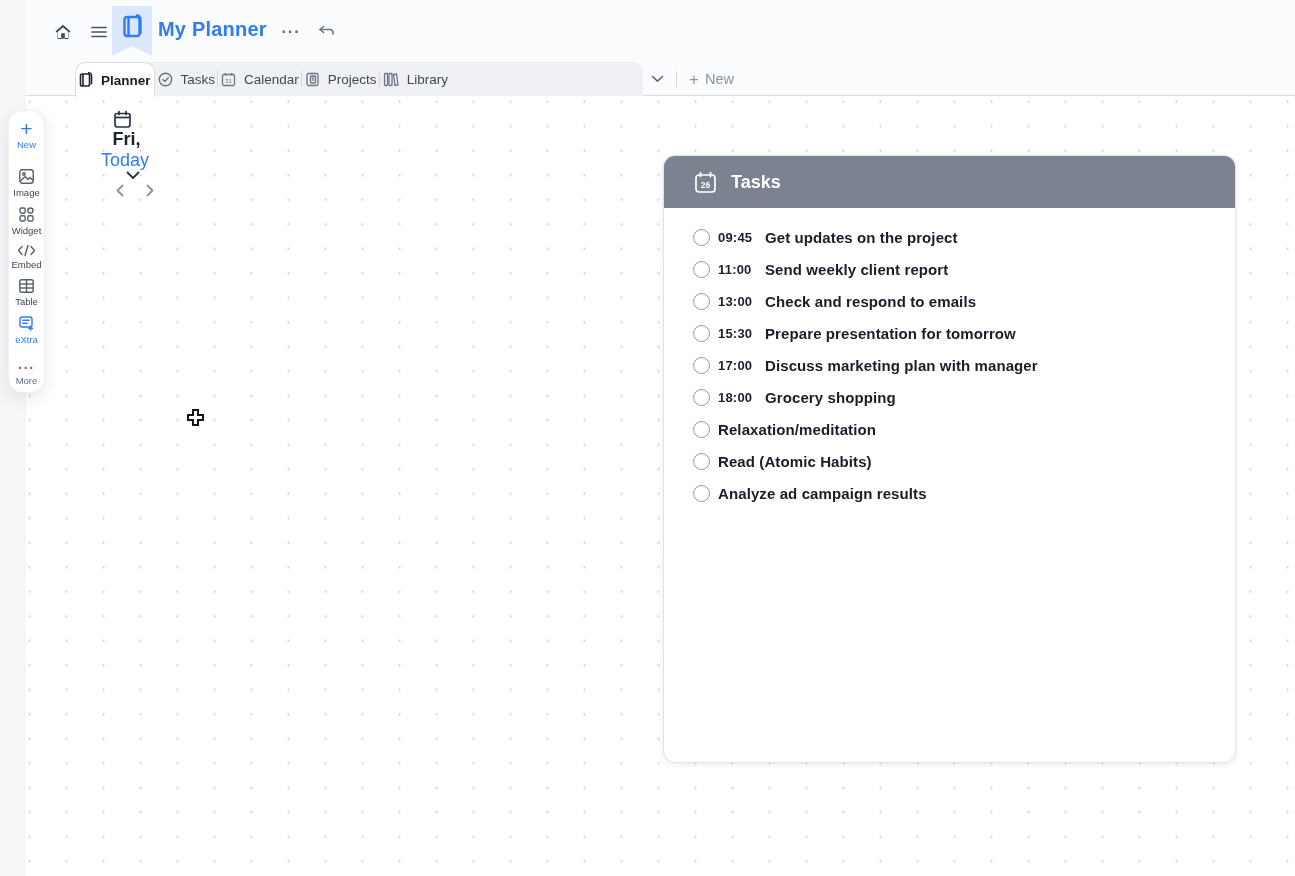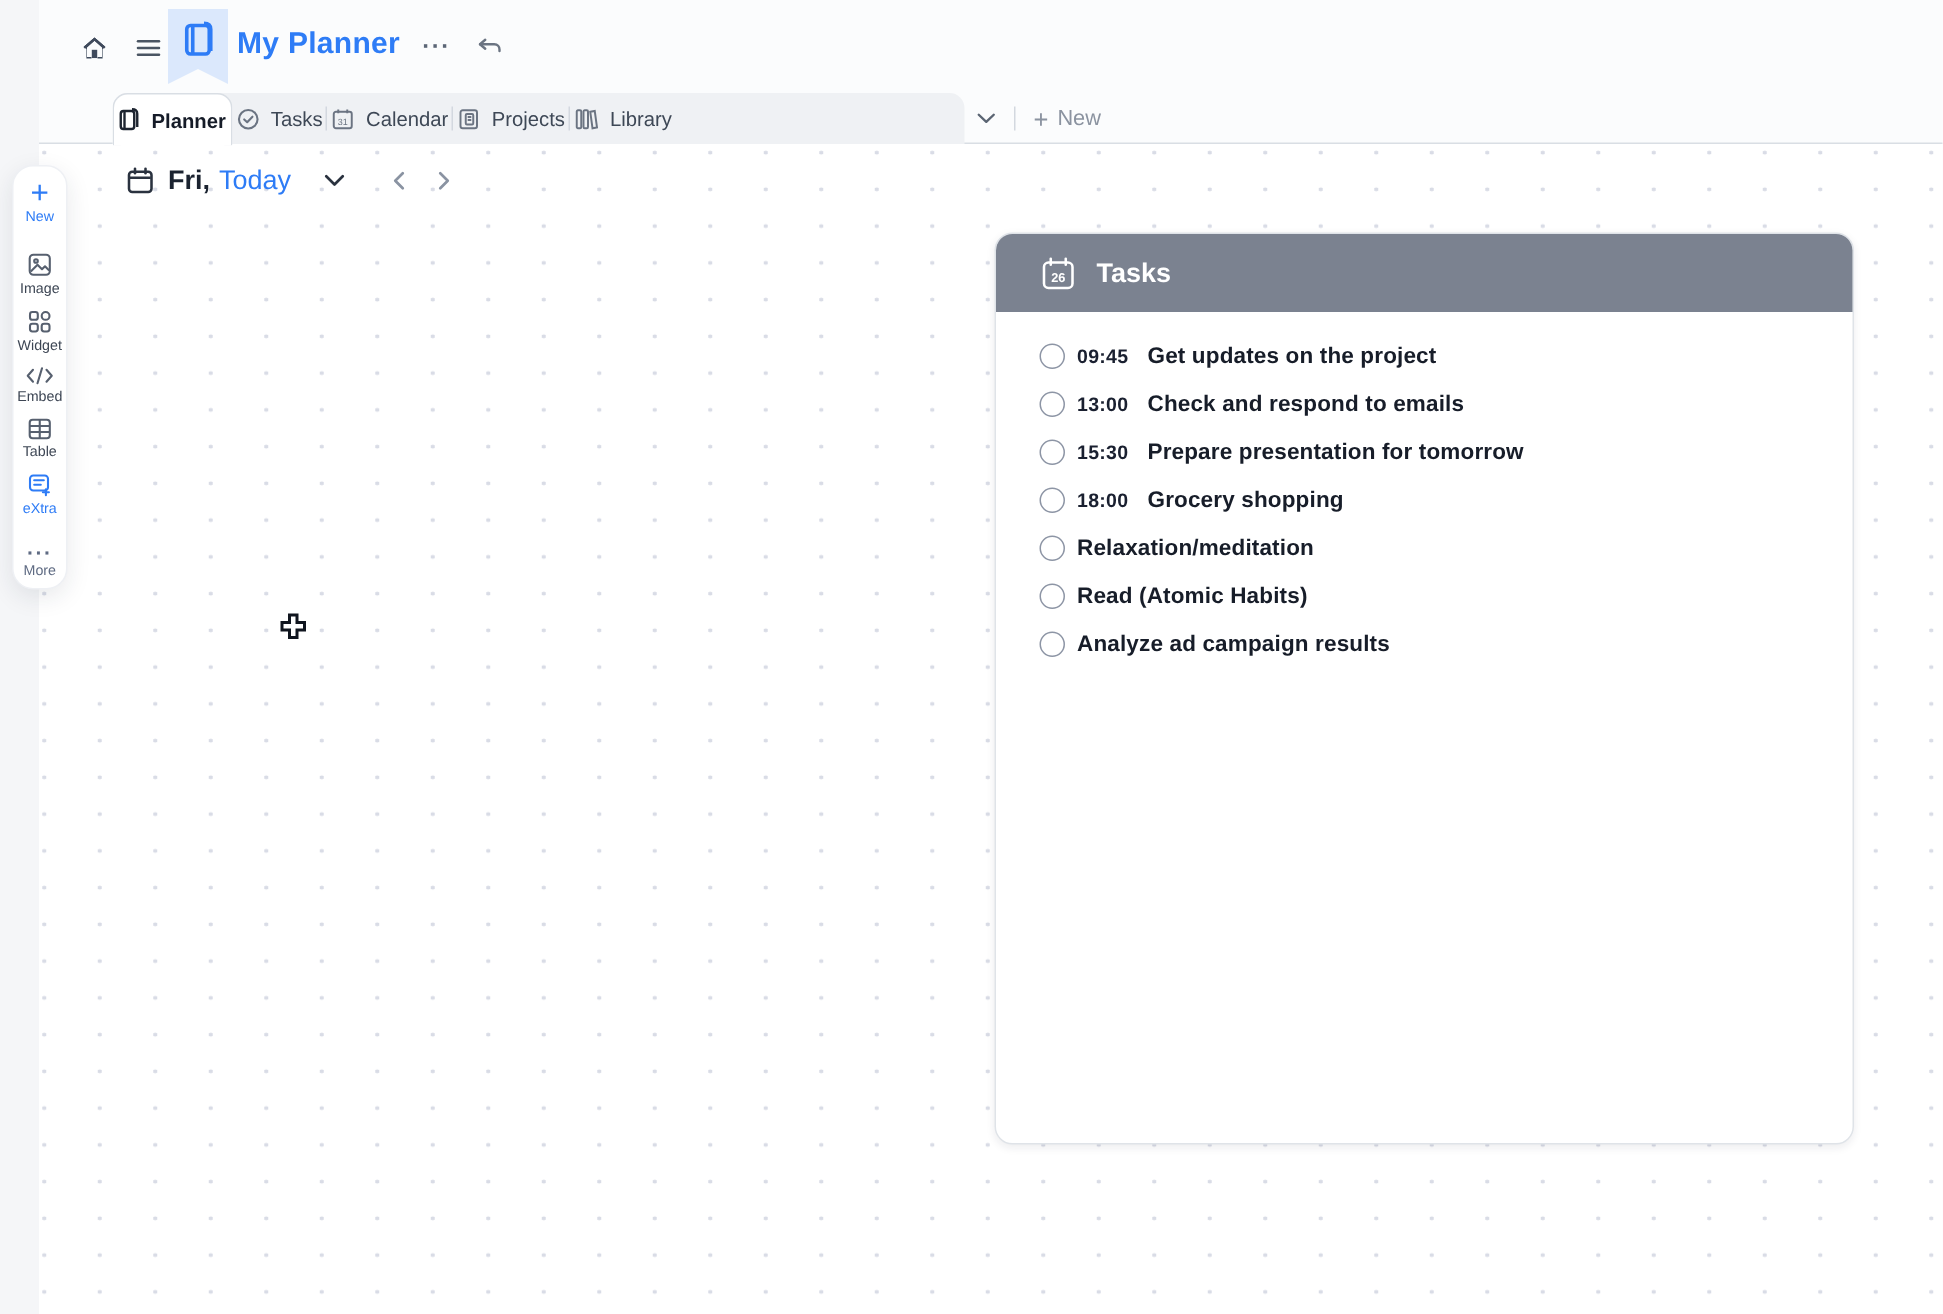--- a/index.html
+++ b/index.html
@@ -48,21 +48,21 @@
     height:35px; }
   .tab-extra { position:absolute; left:625px; top:0; height:34px; display:flex;
     align-items:center; gap:12px; }
   .tab-extra .vsep { width:1px; height:16px; background:#d3d8df; }
   .new-tab-btn { display:flex; align-items:center; gap:6px; color:#8b93a0;
     font-size:14.5px; }
   .new-tab-btn .plus { font-size:17px; line-height:1; }
 
   
   .date-nav { position:absolute; left:84px; top:110px; display:flex;
-    align-items:center; }
+    align-items:center;flex-direction:column; }
   .date-text { font-size:18px; font-weight:700; color:#1b2330; margin-left:9px; }
   .date-today { font-size:18px; font-weight:400; color:#2e7cf6; margin-left:6px; }
   .date-chevron { margin-left:22px; }
   .date-arrows { display:flex; gap:10px; margin-left:26px; }
   .nav-arrow { width:20px; height:20px; display:flex; align-items:center;
     justify-content:center; }
 
   
   .tools { position:absolute; left:8px; top:110px; width:37px; height:283px;
     background:#ffffff; border-radius:14px; border:1px solid #eef0f4;
@@ -344,33 +344,43 @@
   </div>
   <div class="tasks-body">
 
 
       <div class="task-row">
         <span class="task-checkbox"></span>
         <span class="task-time">09:45</span>
         <span class="task-text">Get updates on the project</span>
       </div>
 
+      <div class="task-row">
+        <span class="task-checkbox"></span>
+        <span class="task-time">11:00</span>
+        <span class="task-text">Send weekly client report</span>
+      </div>
 
       <div class="task-row">
         <span class="task-checkbox"></span>
         <span class="task-time">13:00</span>
         <span class="task-text">Check and respond to emails</span>
       </div>
 
       <div class="task-row">
         <span class="task-checkbox"></span>
         <span class="task-time">15:30</span>
         <span class="task-text">Prepare presentation for tomorrow</span>
       </div>
 
+      <div class="task-row">
+        <span class="task-checkbox"></span>
+        <span class="task-time">17:00</span>
+        <span class="task-text">Discuss marketing plan with manager</span>
+      </div>
 
       <div class="task-row">
         <span class="task-checkbox"></span>
         <span class="task-time">18:00</span>
         <span class="task-text">Grocery shopping</span>
       </div>
 
       <div class="task-row">
         <span class="task-checkbox"></span>
 

